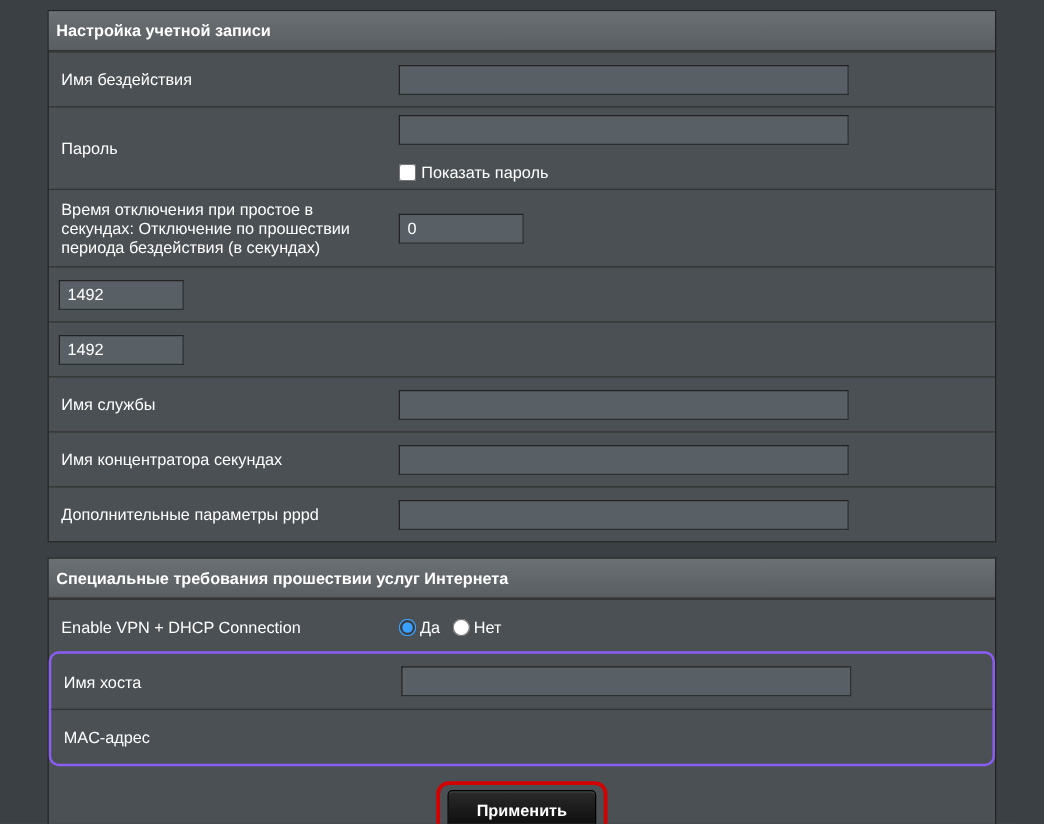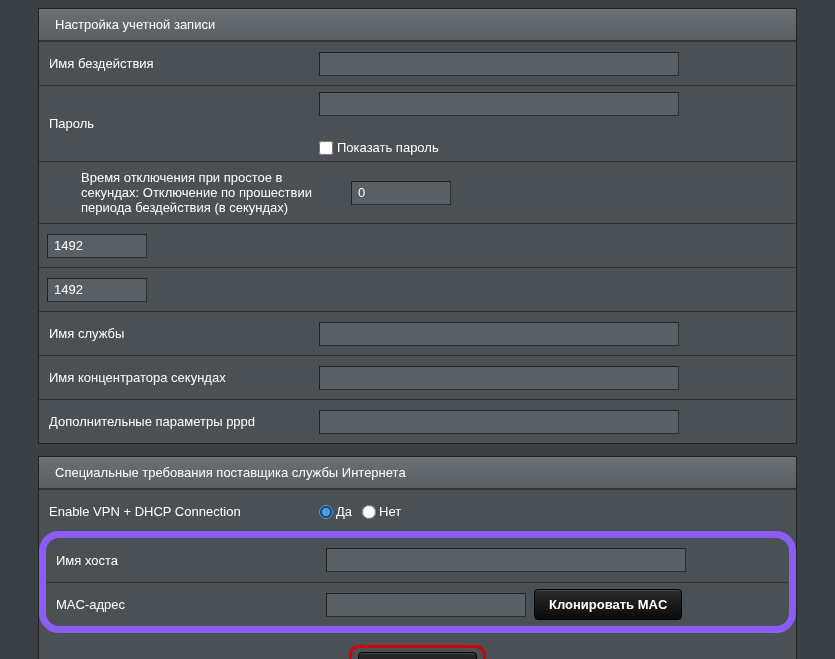--- a/index.html
+++ b/index.html
@@ -15,22 +15,22 @@
   padding: 8px 38px;
 }
 .panel {
   border: 1px solid #222;
   background: #4a5053;
   margin-bottom: 12px;
 }
 .panel-header {
   background: linear-gradient(to bottom, #6a7073, #585e61);
   border-bottom: 1px solid #333;
-  padding: 8px 16px;
-  font-weight: normal;
+  padding: 8px 6px;
+  font-weight: bold;
   color: #fff;
 }
 .row {
   display: flex;
   border-top: 1px solid #333;
   align-items: center;
   min-height: 44px;
 }
 .row:first-of-type { border-top: none; }
 .label-cell {
@@ -58,21 +58,21 @@
   height: 24px;
   width: 360px;
   font-size: 13px;
 }
 input.short { width: 100px; }
 input.mac { width: 200px; }
 .checkbox-line {
   display: flex;
   align-items: center;
   gap: 4px;
-  margin-top: 16px;
+  margin-top: 6px;
   width: 100%;
 }
 .checkbox-line input[type="checkbox"]{
   width: 14px; height: 14px;
 }
 .radio-group {
   display: flex;
   align-items: center;
   gap: 10px;
 }
@@ -92,43 +92,43 @@
   border-radius: 4px;
   color: #fff;
   font-weight: bold;
   padding: 7px 14px;
   cursor: pointer;
   font-size: 13px;
   box-shadow: inset 0 1px 0 rgba(255,255,255,0.15);
 }
 
 .highlight-block {
-  border: 7px solid #8b5cf6;
-  border-radius: 20px;
+  border: 2px solid #8b5cf6;
+  border-radius: 8px;
   margin: -2px 0 6px 0;
 }
 .highlight-block .row { border-top: 1px solid #333; }
 .highlight-block .row:first-child { border-top: none; }
 
 .apply-wrap {
   display: flex;
   justify-content: center;
   padding: 6px 0 12px 0;
 }
 .apply-highlight {
   border: 3px solid #d40000;
   border-radius: 10px;
   padding: 4px 6px;
   display: inline-block;
 }
 .apply-btn {
   padding: 8px 22px;
 }
 .pw-row .input-cell { flex-direction: column; align-items: flex-start; }
-.tall .label-cell { align-items: flex-start; margin-left: 32px; }
+.tall .label-cell { align-items: flex-start; }
 </style>
 </head>
 <body>
 
 <div class="container">
 
   <div class="panel">
     <div class="panel-header">Настройка учетной записи</div>
 
     <div class="row">
@@ -184,21 +184,21 @@
 
     <div class="row">
       <div class="label-cell">Дополнительные параметры pppd</div>
       <div class="input-cell">
         <input type="text" value="" style="">
       </div>
     </div>
   </div>
 
   <div class="panel">
-    <div class="panel-header">Специальные требования поставщика службы Интернета</div>
+    <div class="panel-header">Специальные требования прошествии услуг Интернета</div>
 
     <div class="row">
       <div class="label-cell">Enable VPN + DHCP Connection</div>
       <div class="input-cell">
         <div class="radio-group">
           <label>
             <input type="radio" name="vpn" checked="" style="">
             <span>Да</span>
           </label>
           <label>
@@ -211,24 +211,20 @@
 
     <div class="highlight-block">
       <div class="row">
         <div class="label-cell">Имя хоста</div>
         <div class="input-cell">
           <input type="text" value="" style="">
         </div>
       </div>
       <div class="row">
         <div class="label-cell">MAC-адрес</div>
-        <div class="input-cell">
-          <input type="text" class="mac" value="" style="">
-          <button class="btn">Клонировать MAC</button>
-        </div>
       </div>
     </div>
 
     <div class="apply-wrap">
       <div class="apply-highlight">
         <button class="btn apply-btn">Применить</button>
       </div>
     </div>
   </div>
 

